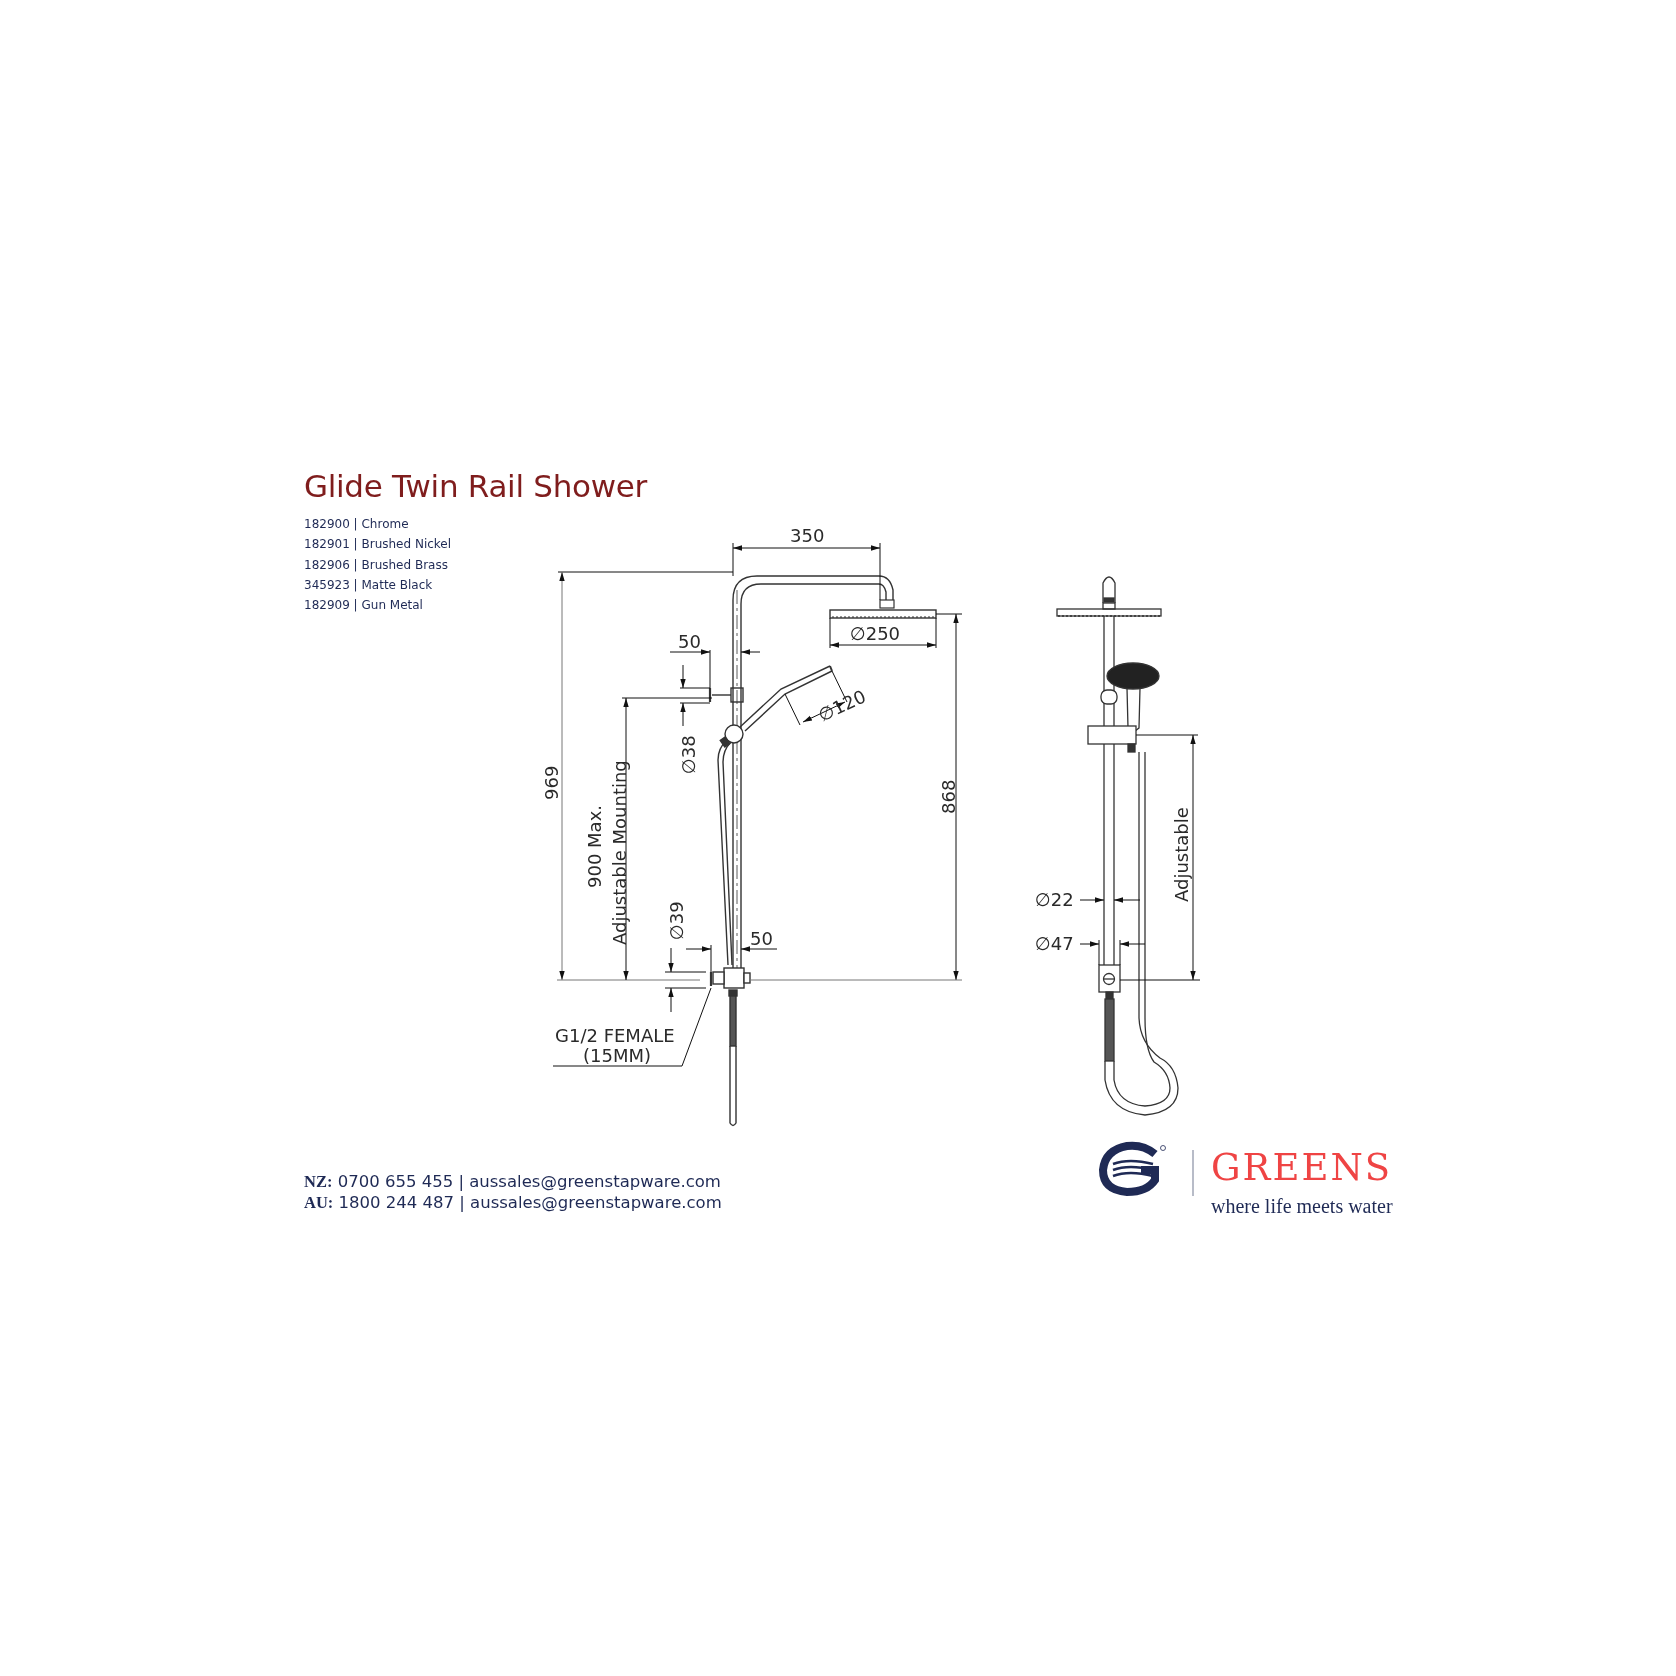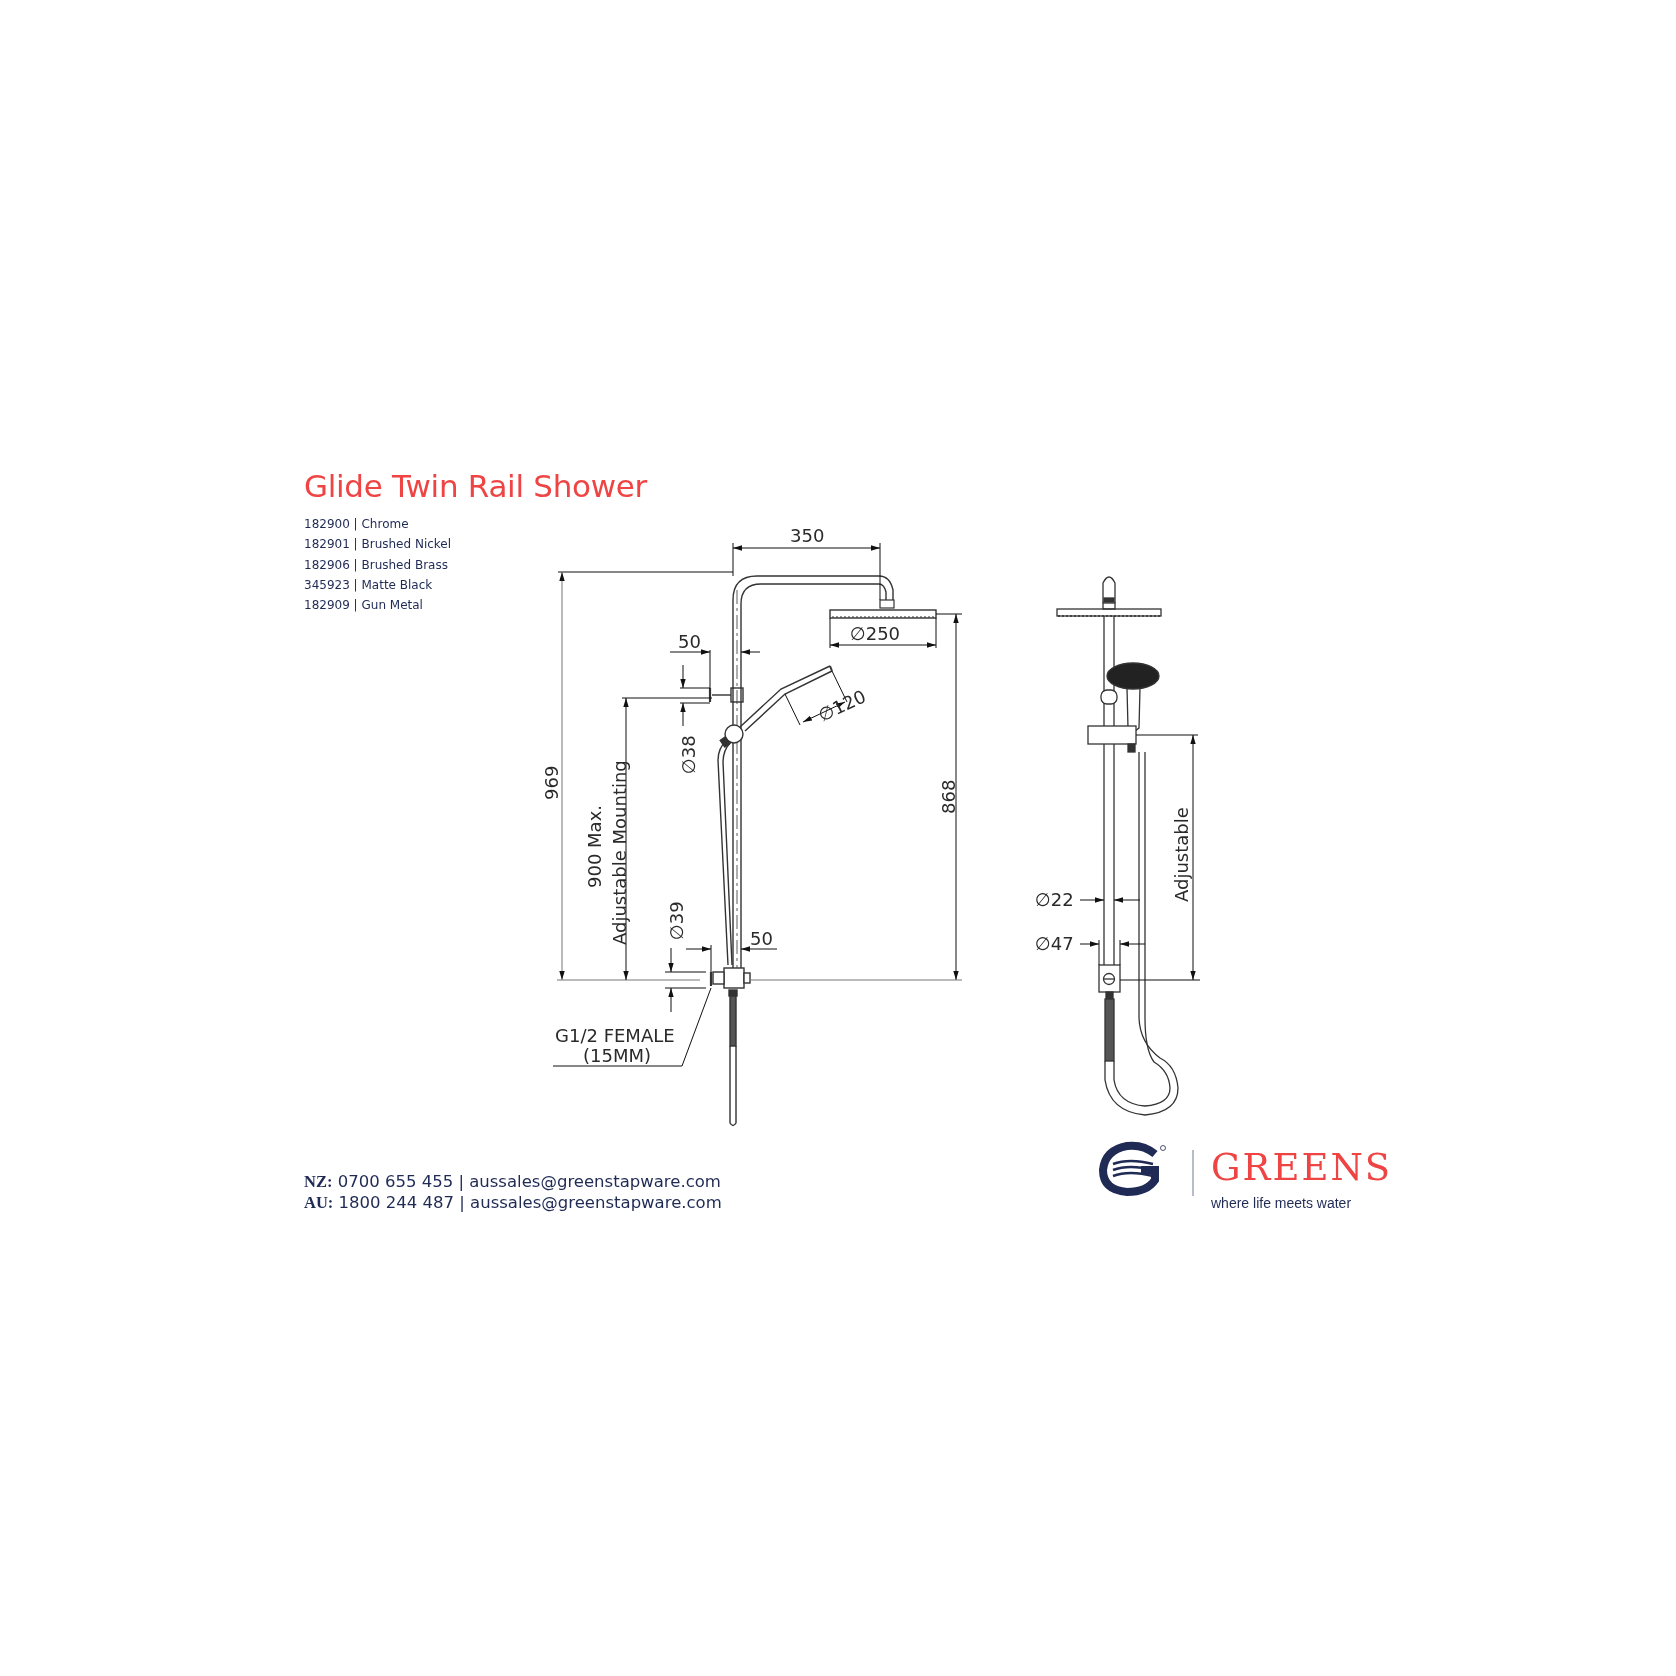--- a/index.html
+++ b/index.html
@@ -1,24 +1,24 @@
 <!DOCTYPE html>
 <html><head>
 <meta charset="utf-8">
 <style>
   html, body { margin:0; padding:0; background:#ffffff; }
   body { width:1676px; height:1676px; position:relative; overflow:hidden; font-family:"Liberation Sans", sans-serif; }
-  .title { position:absolute; left:304px; top:468px; font-size:31px; color:#ef4444; font-family:"DejaVu Sans", sans-serif; letter-spacing:-0.3px; font-weight:500; }
+  .title { position:absolute; left:304px; top:468px; font-size:31px; color:#7f1d1d; font-family:"DejaVu Sans", sans-serif; letter-spacing:-0.3px; font-weight:500; }
   .codes { position:absolute; left:304px; top:514px; font-size:12px; line-height:20.3px; color:#1f2a55; font-family:"DejaVu Sans", sans-serif; }
   .codes div { white-space:nowrap; }
   .contact { position:absolute; left:304px; top:1172px; font-size:16.5px; line-height:20.5px; color:#1f2a55; font-family:"DejaVu Sans", sans-serif; white-space:nowrap; }
   .contact b { font-weight:700;font-family:Liberation Serif, serif; }
   .logo-wrap { position:absolute; left:1095px; top:1140px; width:300px; height:80px; }
   .brand { position:absolute; left:116px; top:6px; font-family:"DejaVu Serif", serif; font-size:37px; color:#ef4444; letter-spacing:2px; }
-  .tagline { position:absolute; left:116px; top:55px; font-size:14px; color:#1f2a55; font-family:Liberation Sans, sans-serif; white-space:nowrap; }
+  .tagline { position:absolute; left:116px; top:55px; font-size:20px; color:#1f2a55; font-family:Liberation Serif, serif; white-space:nowrap; }
   .logo-div { position:absolute; left:97px; top:10px; width:2px; height:46px; background:#b8bcc8; }
   svg.drawing { position:absolute; left:0; top:0; }
   .dim-text { font-family:"DejaVu Sans", sans-serif; font-size:18px; fill:#2a2a2a; }
 </style>
 </head>
 <body>
 
 <div class="title">Glide Twin Rail Shower</div>
 <div class="codes">
   <div>182900 | Chrome</div>

